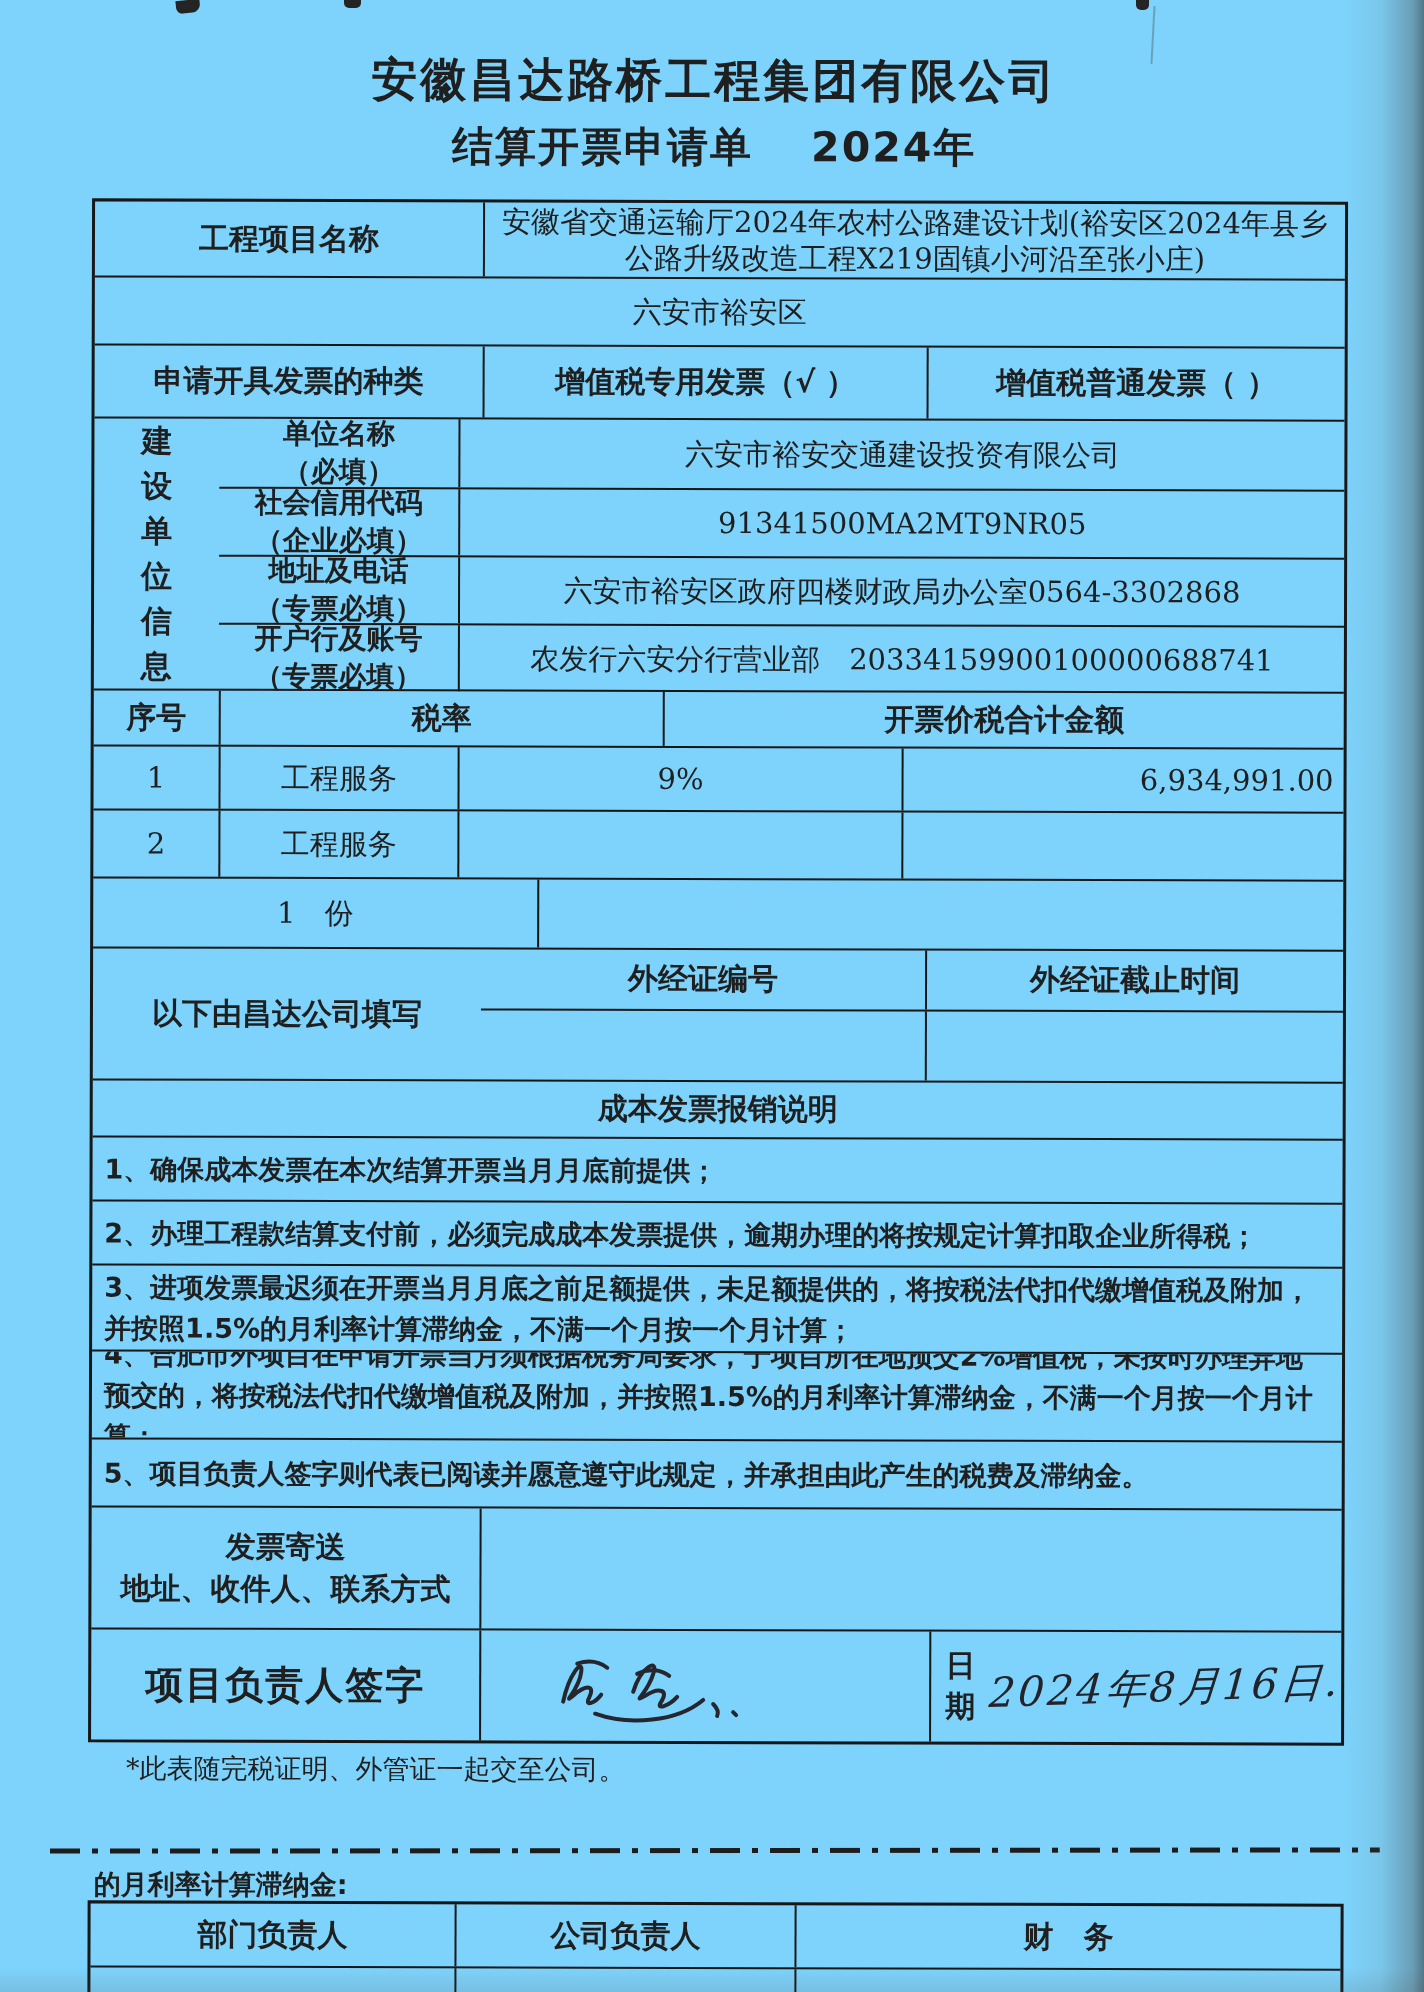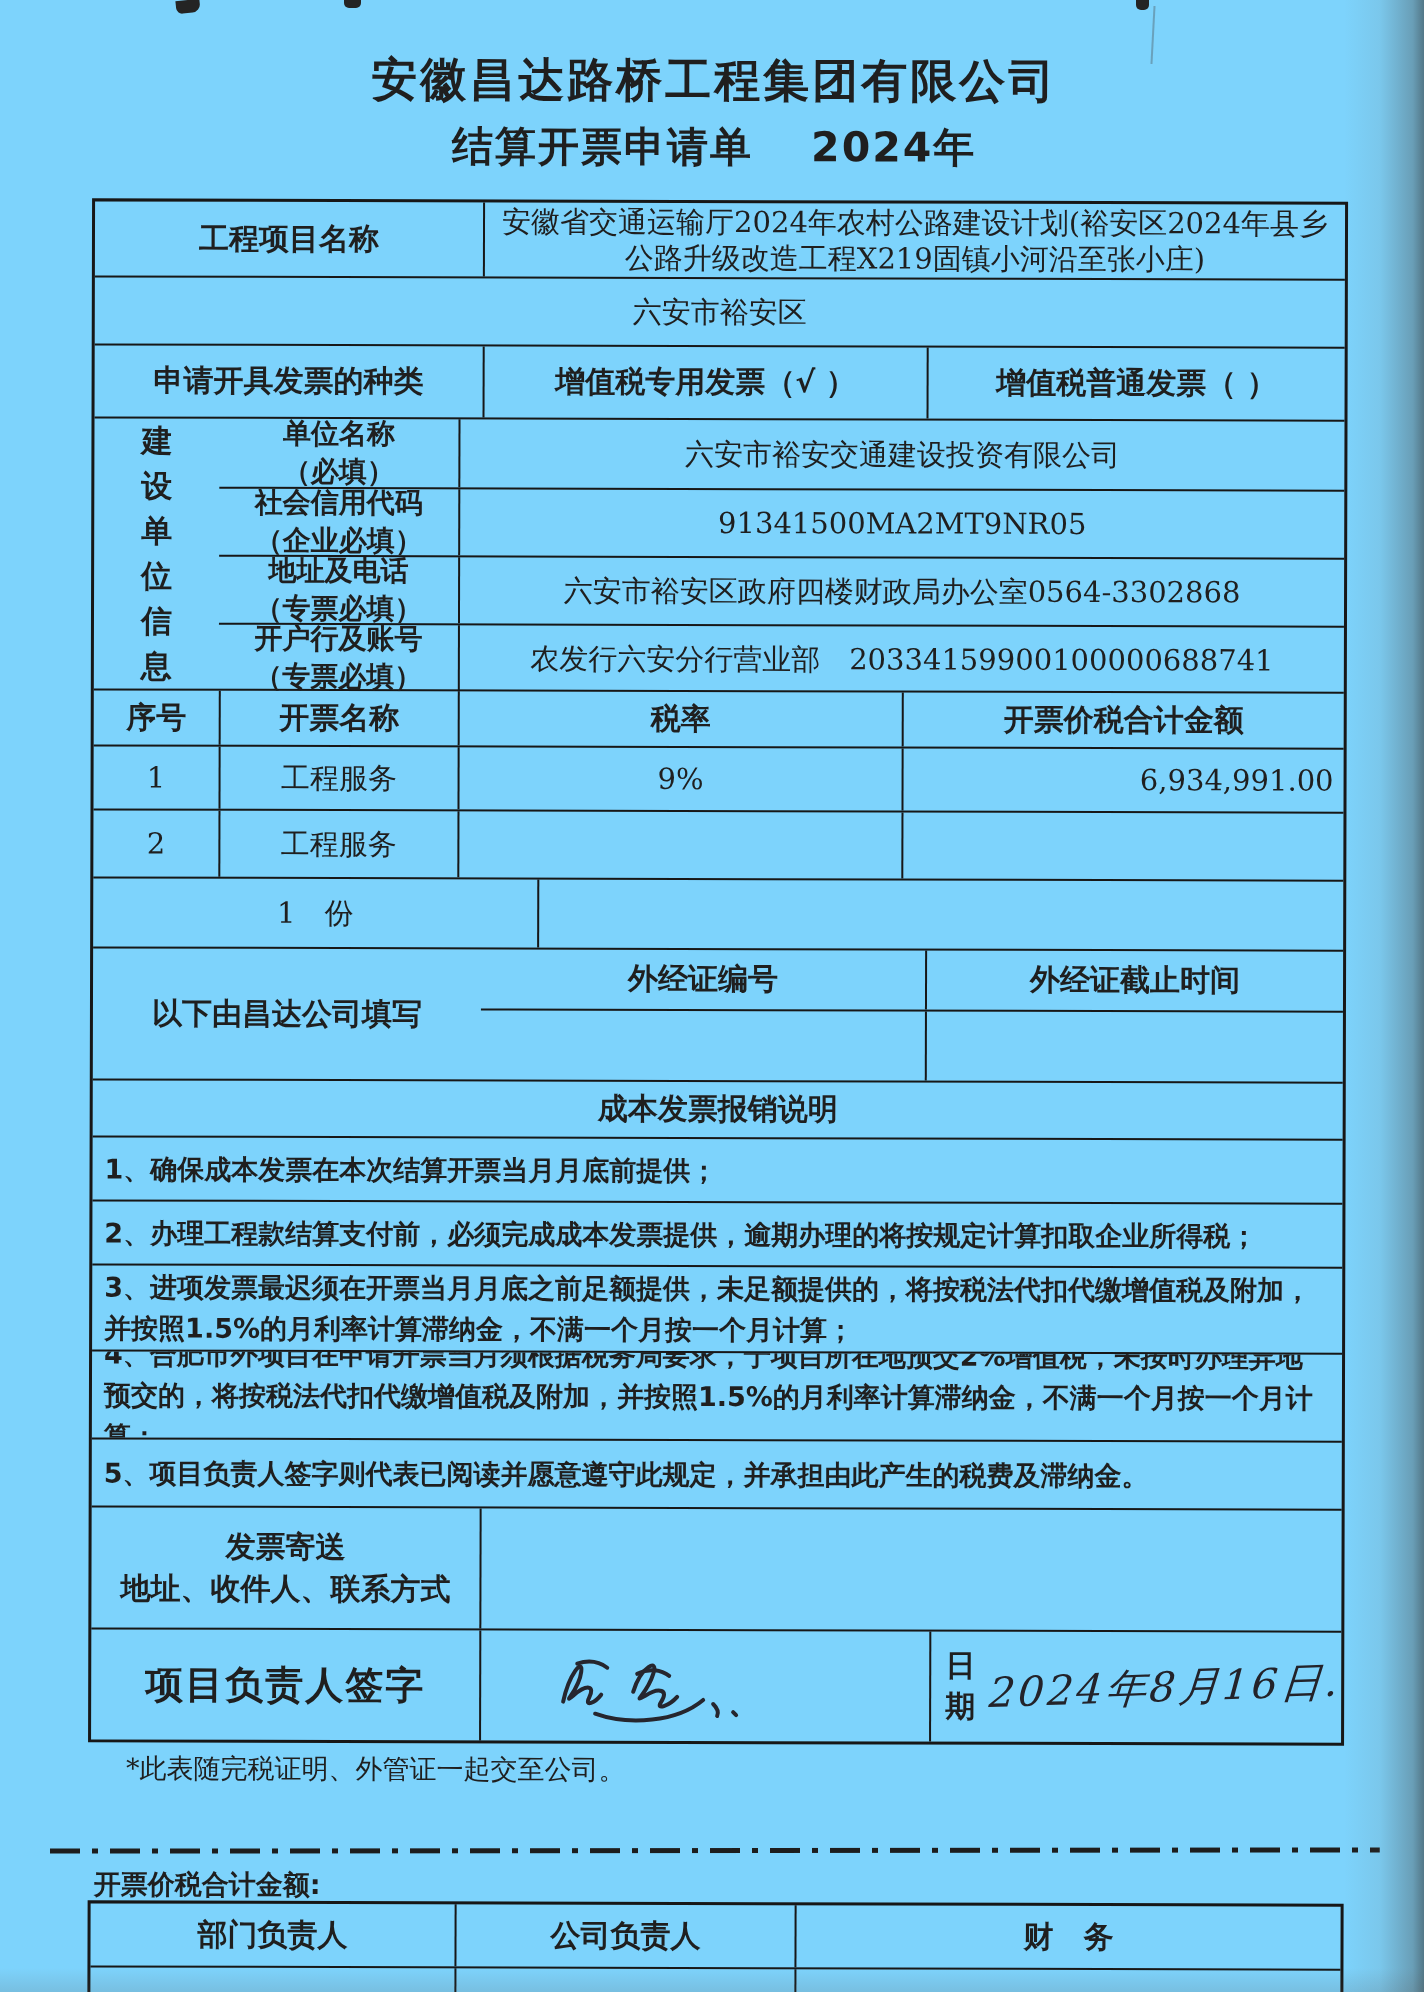--- a/index.html
+++ b/index.html
@@ -142,21 +142,20 @@
                   <span style="display:block">（专票必填）</span>
                 </div>
             </div>
             <div class="cell w-last val">农发行六安分行营业部　20334159900100000688741</div>
           </div>
         </div>
       </div>
 
       <div class="trow" style="height:56px;">
         <div class="cell w-narrow lab">序号</div>
-        <div class="cell w-sublabel lab">开票名称</div>
         <div class="cell w-rate lab">税率</div>
         <div class="cell w-last lab">开票价税合计金额</div>
       </div>
 
       <div class="trow" style="height:64px;">
         <div class="cell w-narrow val">1</div>
         <div class="cell w-sublabel val">工程服务</div>
         <div class="cell w-rate val">9%</div>
         <div class="cell w-last val amount-right">6,934,991.00</div>
       </div>
@@ -237,21 +236,21 @@
           <span class="handwriting">2024年8月16日.</span>
         </div>
       </div>
 
     </div>
 
     <div class="footnote">*此表随完税证明、外管证一起交至公司。</div>
 
     <div class="cut-line"></div>
 
-    <div class="fill-note">开票价税合计金额:</div>
+    <div class="fill-note">的月利率计算滞纳金:</div>
 
     <div class="bottom-table">
       <div class="trow" style="height:62px;">
         <div class="cell bt-c1 lab">部门负责人</div>
         <div class="cell bt-c2 lab">公司负责人</div>
         <div class="cell w-last lab">财　务</div>
       </div>
       <div class="trow" style="height:100px;">
         <div class="cell bt-c1"></div>
         <div class="cell bt-c2"></div>

